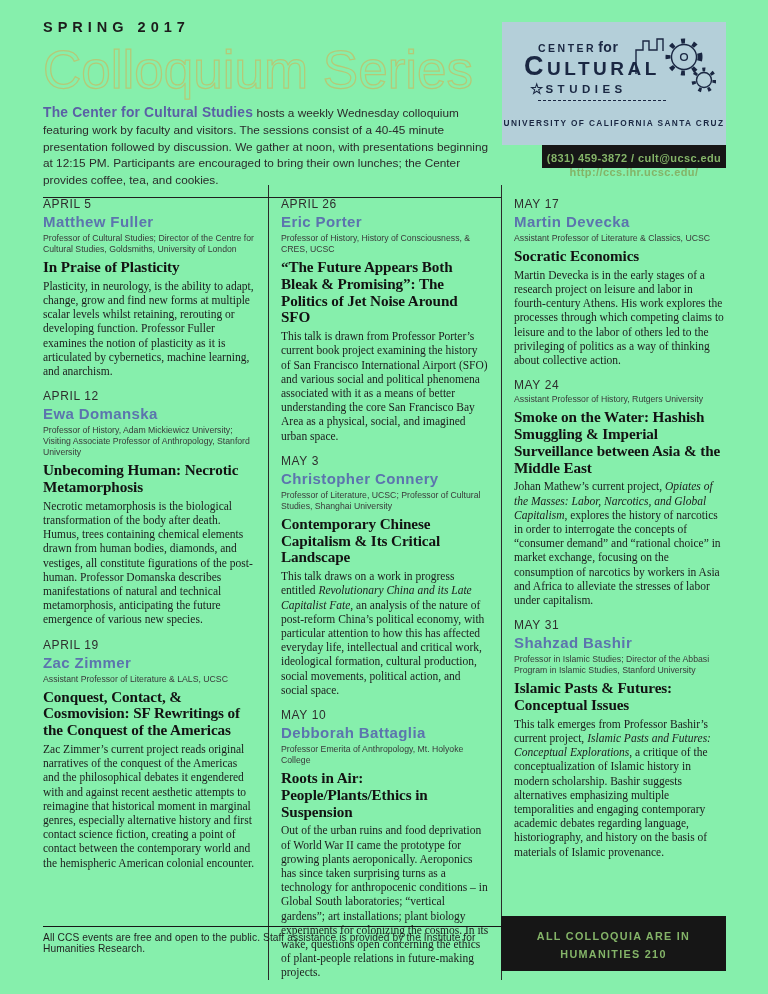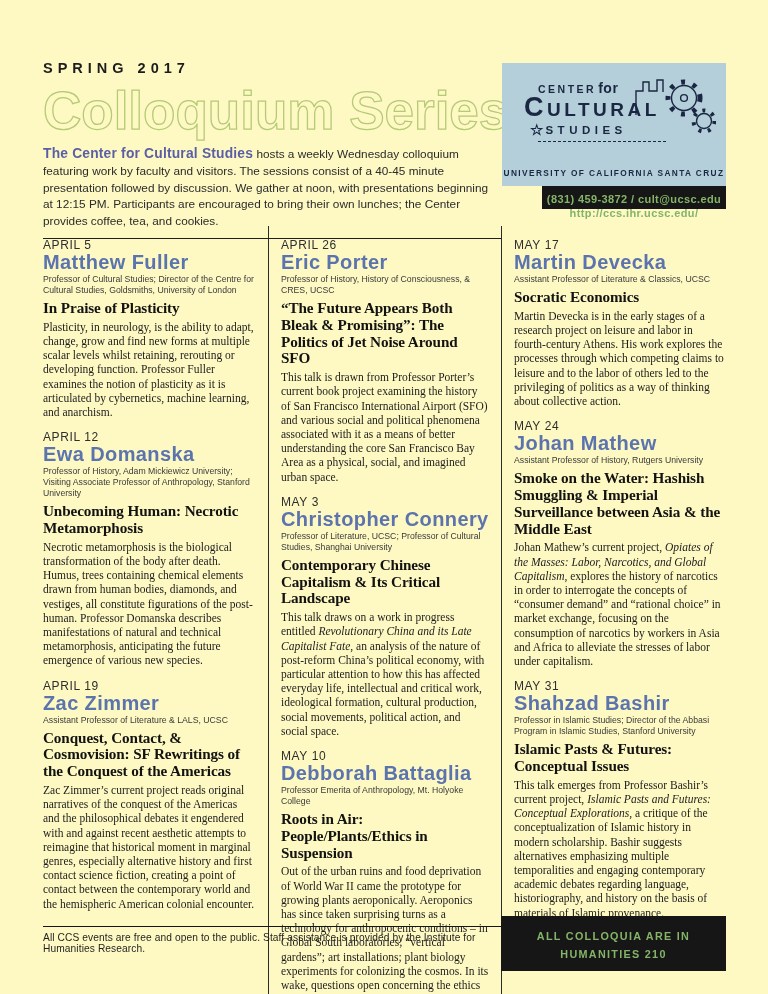--- a/index.html
+++ b/index.html
@@ -2,34 +2,34 @@
 <html style="--accent_green: #b5c977; --name_blue: #5c74ae; --lead_purple: #5a5fa5; --logo_bg: #b4cfd9; --logo_navy: #1a2742; --contact_green: #84b468; --footer_green: #84b468; --band_black: #161616;"><head>
 <meta charset="utf-8">
 <style>
   * { margin: 0; padding: 0; box-sizing: border-box; }
   html, body { background: #ffffff; }
   body { font-family: "Liberation Sans", sans-serif; }
 
   .page {
     position: relative;
     width: 768px; height: 994px;
-    background: #fef9c3;
-    padding: 60px 42px 0 43px;
+    background: #86efac;
+    padding: 19px 42px 0 43px;
     overflow: hidden;
   }
 
   
   .header { position: relative; height: 166px; }
   .season {
     font-size: 14.5px; font-weight: bold; letter-spacing: 5px;
     color: #1c1c1c; line-height: 17px;
   }
   .main-title {
     margin-top: 5px;
-    font-size: 53px; font-weight: 700; line-height: 57px;
+    font-size: 53px; font-weight: 400; line-height: 57px;
     letter-spacing: 0px;
     color: transparent;
     -webkit-text-stroke: 1.25px var(--accent_green, #b5c977);
   }
   .intro {
     width: 458px; margin-top: 7px;
     font-size: 11.8px; line-height: 16.8px; color: #2b2b2b;
   }
   .intro b {
     font-size: 13.8px; color: var(--lead_purple, #5a5fa5);
@@ -50,21 +50,21 @@
   .lg-mark { position: absolute; top: 17px; left: 22px; }
   .lg-line1 { font-size: 10.5px; letter-spacing: 2.5px; font-weight: bold; padding-left: 14px; }
   .lg-for { font-size: 14px; letter-spacing: 0.5px; text-transform: none; margin-left: 2px; font-weight: bold; }
   .lg-cultural { font-size: 19px; font-weight: bold; letter-spacing: 3.5px; line-height: 22px; }
   .lg-cultural .bigc { font-size: 27px; }
   .lg-studies { font-size: 11.5px; font-weight: bold; letter-spacing: 4.5px; padding-left: 6px; line-height: 15px; }
   .lg-studies .star { font-size: 15px; letter-spacing: 0; margin-right: 2px; position: relative; top: 1px; }
   .lg-dash { border-top: 1.3px dashed var(--logo_navy, #1a2742); width: 128px; margin: 3px 0 0 14px; }
   .gear-svg { position: absolute; top: 8px; right: 10px; }
   .lg-univ {
-    position: absolute; bottom: 8px; left: 0; width: 100%;
+    position: absolute; bottom: 17px; left: 0; width: 100%;
     text-align: center;
     font-size: 8.3px; font-weight: bold; letter-spacing: 1.4px;
   }
   .logo-black {
     height: 23px; background: var(--band_black, #161616);
     text-align: center; padding-top: 6px; margin-left: 40px;
   }
   .logo-black div {
     font-size: 11px; font-weight: bold; line-height: 14px;
     letter-spacing: 0.4px;
@@ -75,21 +75,21 @@
   .columns { display: flex; width: 683px; }
   .col { }
   .col-1 { width: 225px; padding-right: 12px; }
   .col-2 { width: 234px; padding: 0 12px; border-left: 1px solid #2b2b2b; border-right: 1px solid #2b2b2b; }
   .col-3 { width: 224px; padding-left: 12px; }
 
   .entry { margin-top: 11px; }
   .entry:first-child { margin-top: 12px; }
   .date { font-size: 12px; color: #2e2e2e; letter-spacing: 0.6px; line-height: 14px; }
   .name {
-    font-size: 20px; font-weight: bold; letter-spacing: 0.4px;
+    font-size: 15px; font-weight: bold; letter-spacing: 0.4px;
     color: var(--name_blue, #5c74ae); line-height: 19px; margin-top: 1px;
   }
   .affil { font-size: 8.7px; color: #3a3a3a; line-height: 11px; margin-top: 2px; }
   .talk-title {
     font-family: "Liberation Serif", serif;
     font-size: 15.2px; font-weight: bold; color: #121212;
     line-height: 16.8px; margin-top: 4px; letter-spacing: -0.1px;
   }
   .body {
     font-family: "Liberation Serif", serif;
@@ -199,21 +199,20 @@
     <section class="col col-3">
       <article class="entry">
         <div class="date">MAY 17</div>
         <h3 class="name">Martin Devecka</h3>
         <div class="affil">Assistant Professor of Literature &amp; Classics, UCSC</div>
         <h4 class="talk-title">Socratic Economics</h4>
         <p class="body"><span>Martin Devecka is in the early stages of a research project on leisure and labor in fourth-century Athens. His work explores the processes through which competing claims to leisure and to the labor of others led to the privileging of politics as a way of thinking about collective action.</span></p>
       </article>
       <article class="entry">
         <div class="date">MAY 24</div>
-        <h3 class="name">Johan Mathew</h3>
         <div class="affil">Assistant Professor of History, Rutgers University</div>
         <h4 class="talk-title">Smoke on the Water: Hashish Smuggling &amp; Imperial Surveillance between Asia &amp; the Middle East</h4>
         <p class="body"><span>Johan Mathew’s current project, </span><i>Opiates of the Masses: Labor, Narcotics, and Global Capitalism</i><span>, explores the history of narcotics in order to interrogate the concepts of “consumer demand” and “rational choice” in market exchange, focusing on the consumption of narcotics by workers in Asia and Africa to alleviate the stresses of labor under capitalism.</span></p>
       </article>
       <article class="entry">
         <div class="date">MAY 31</div>
         <h3 class="name">Shahzad Bashir</h3>
         <div class="affil">Professor in Islamic Studies; Director of the Abbasi Program in Islamic Studies, Stanford University</div>
         <h4 class="talk-title">Islamic Pasts &amp; Futures: Conceptual Issues</h4>
         <p class="body"><span>This talk emerges from Professor Bashir’s current project, </span><i>Islamic Pasts and Futures: Conceptual Explorations</i><span>, a critique of the conceptualization of Islamic history in modern scholarship. Bashir suggests alternatives emphasizing multiple temporalities and engaging contemporary academic debates regarding language, historiography, and history on the basis of materials of Islamic provenance.</span></p>

